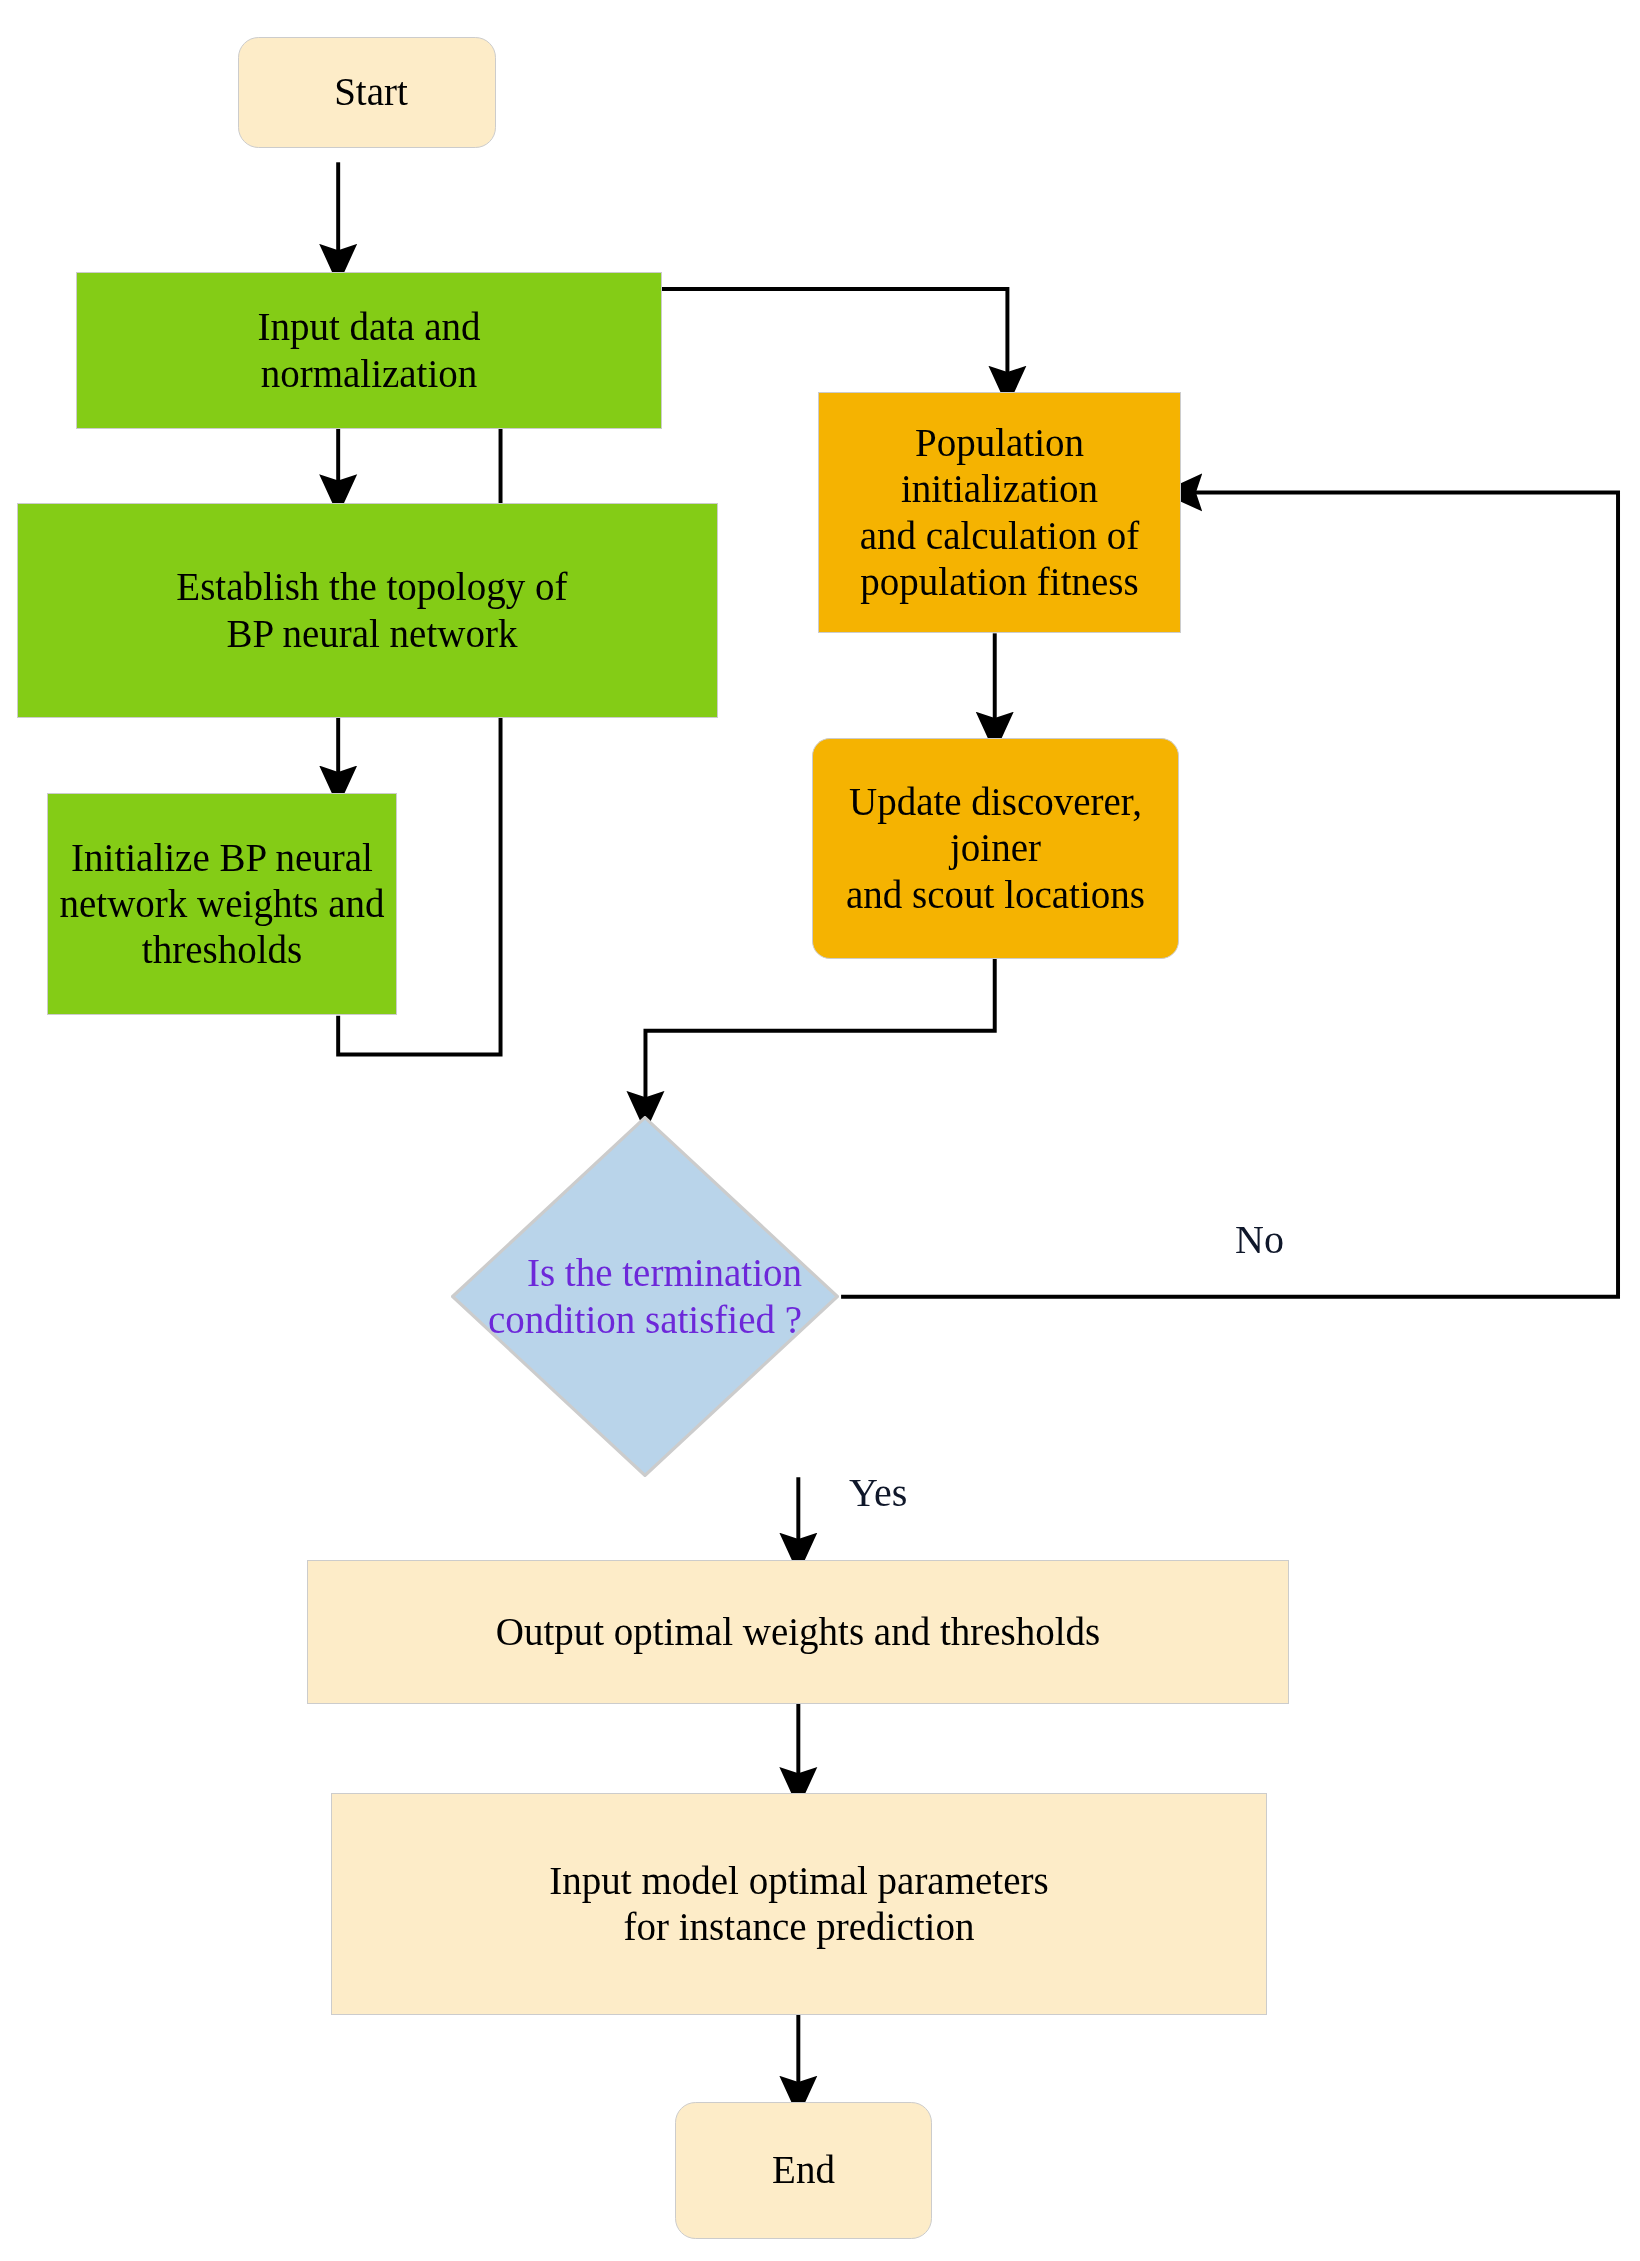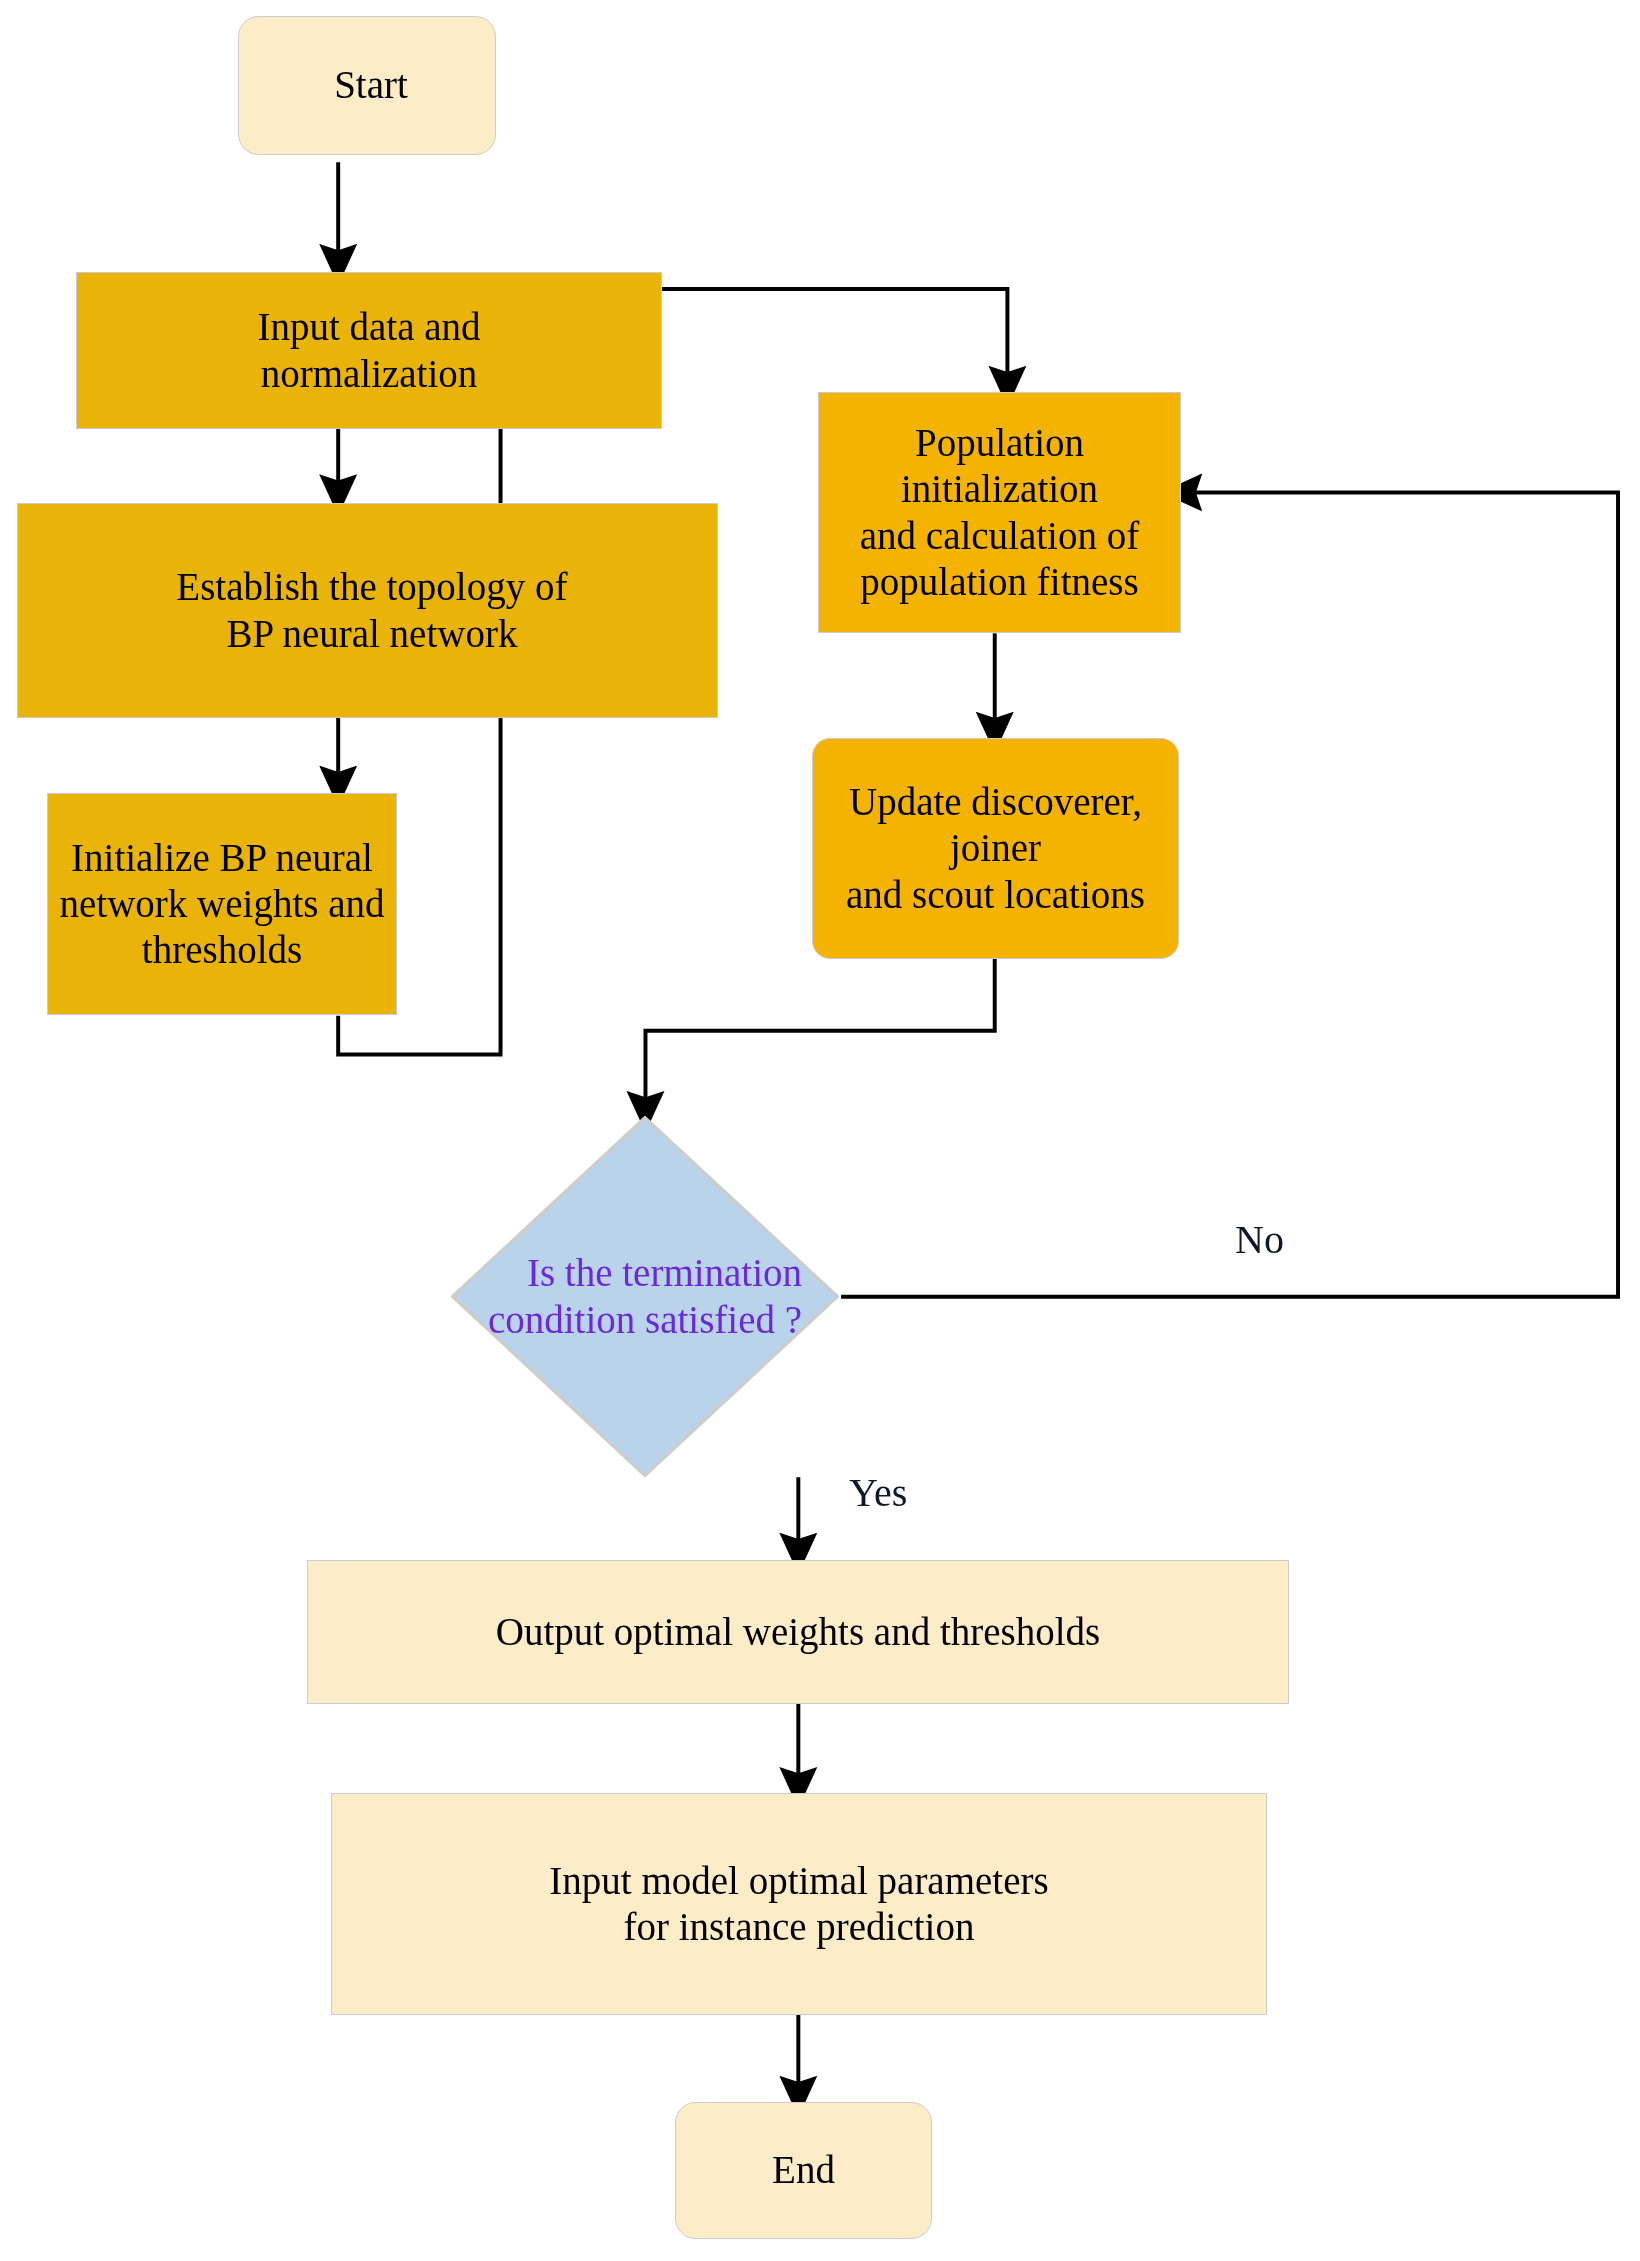--- a/index.html
+++ b/index.html
@@ -25,21 +25,21 @@
     color: #000000;
     line-height: 1.18;
     border: 1.6px solid #cccccc;
     white-space: pre-line;
   }
   .terminator {
     background: #fdecc8;
     border-radius: 20.6px;
   }
   .process-light {
-    background: #eab308;
+    background: #84cc16;
   }
   .process-cream {
     background: #fdecc8;
   }
   .process-orange {
     background: #f5b301;
   }
   .decision-wrap {
     position: absolute;
   }
@@ -102,21 +102,21 @@
       <path d="M1008,1866 L1008,1962" marker-end="url(#ah)"></path>
 
       <path d="M1008,2152 L1008,2258" marker-end="url(#ah)"></path>
 
       <path d="M1008,2545 L1008,2648" marker-end="url(#ah)"></path>
 
       <path d="M1062,1638 L2043,1638 L2043,622 L1492,622" marker-end="url(#ah)"></path>
     </g>
   </svg>
 
-  <div class="node terminator" style="left:238px; top:16px; width:258px; height:139px; font-size:39px;padding-left:8px;">
+  <div class="node terminator" style="left:238px; top:37px; width:258px; height:111px; font-size:39px;padding-left:8px;">
     <span>Start</span>
   </div>
 
   <div class="node process-light" style="left:76px; top:272px; width:586px; height:157px; font-size:39px;">
     <span>Input data and
 normalization</span>
   </div>
 
   <div class="node process-light" style="left:17.4px; top:503px; width:701px; height:215px; font-size:39px;padding-left:8px;">
     <span>Establish the topology of

